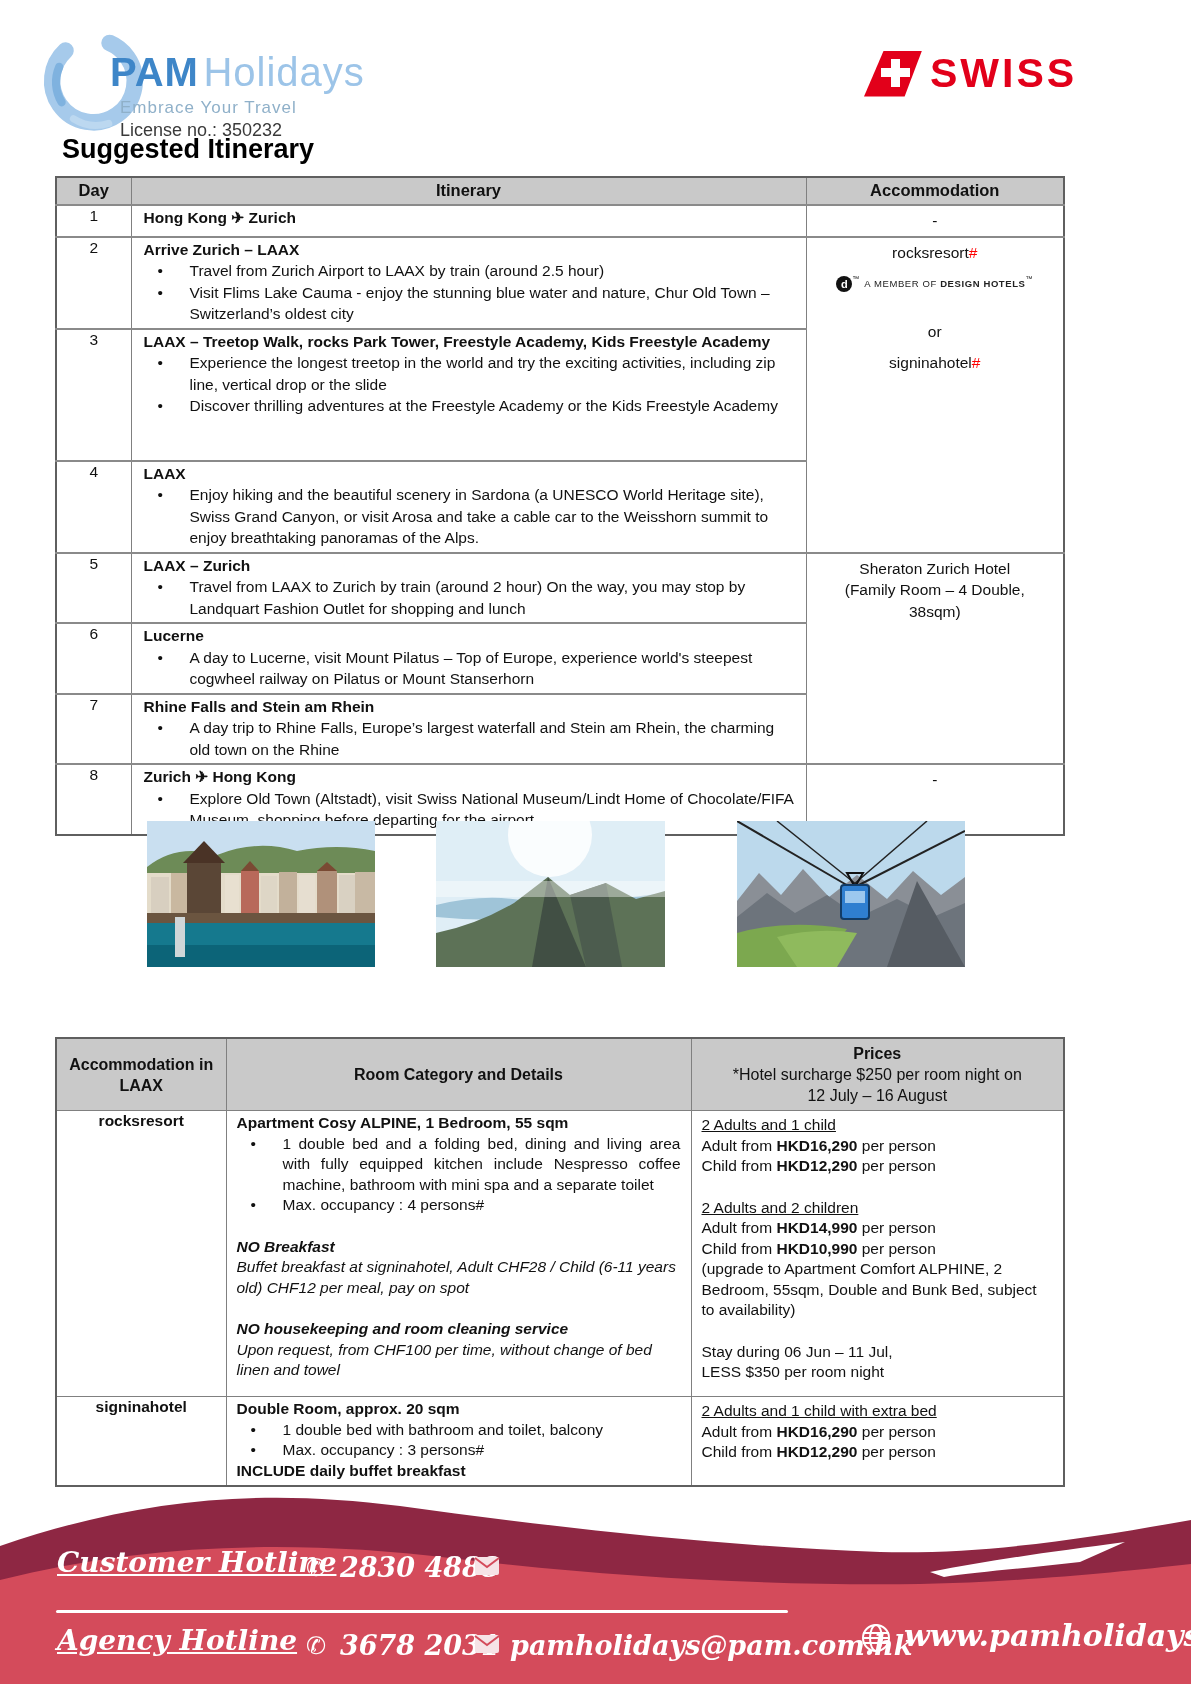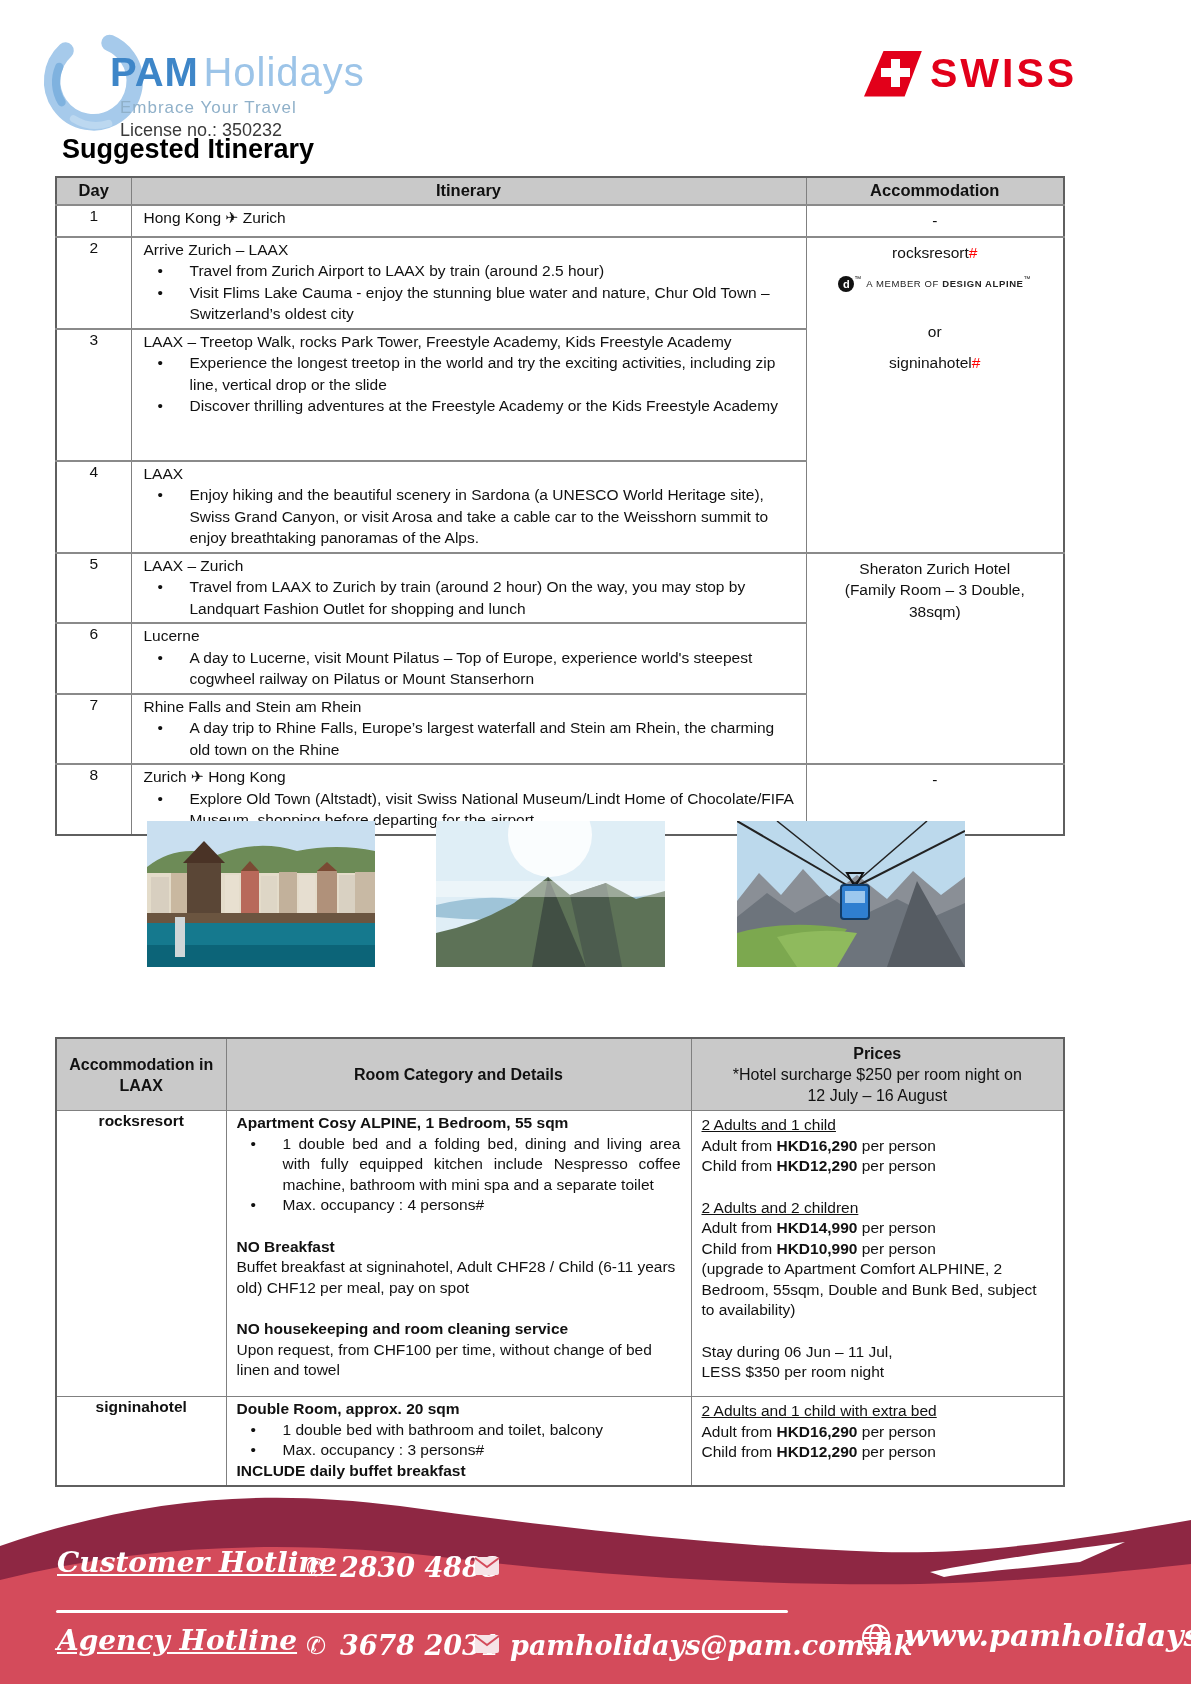--- a/index.html
+++ b/index.html
@@ -26,21 +26,21 @@
 
   
   table.itin{position:absolute;left:55px;top:176px;width:1008px;border-collapse:collapse;
              border:2px solid #5f5f5f;table-layout:fixed;}
   table.itin th,table.itin td{border:1px solid #808080;border-top:2px solid #8a8a8a;
              font-size:15.5px;vertical-align:top;}
   table.itin th{background:#c9c9c9;font-weight:bold;text-align:center;font-size:16.5px;
              padding:3px 2px;border-top:none;}
   td.day-cell{text-align:center;vertical-align:middle;font-size:16px;}
   td.itin-cell{padding:1px 10px 3px 12px;line-height:21.5px;}
-  .row-title{font-weight:normal;}
+  .row-title{font-weight:bold;}
   td.acc-cell{text-align:center;vertical-align:middle;line-height:21.5px;padding:4px;}
   .b{display:flex;}
   .b::before{content:"•";flex:0 0 32px;margin-left:14px;}
   .bt{flex:1;}
   .hash{color:#ff0000;}
   .dh-line{display:flex;align-items:center;justify-content:center;margin-top:10px;}
   .dh-circle{width:16px;height:16px;border-radius:50%;background:#111;color:#fff;
              font-size:11px;font-weight:bold;line-height:16px;text-align:center;flex:none;}
   .dh-tm{font-size:7px;vertical-align:top;position:relative;top:-5px;}
   .dh-text{font-size:9.5px;letter-spacing:.6px;margin-left:5px;color:#222;white-space:nowrap;}
@@ -56,21 +56,21 @@
   table.price{position:absolute;left:55px;top:1037px;width:1008px;border-collapse:collapse;
               border:2px solid #5f5f5f;table-layout:fixed;}
   table.price th,table.price td{border:1px solid #808080;font-size:15.5px;vertical-align:top;}
   table.price th{background:#c9c9c9;text-align:center;vertical-align:middle;
               font-size:16px;padding:4px 6px;line-height:21px;}
   .th-norm{font-weight:normal;}
   td.hotel-name{font-weight:bold;text-align:center;vertical-align:middle;font-size:15.5px;}
   td.det-cell{padding:2px 10px 4px 10px;line-height:20.5px;}
   td.pr-cell{padding:4px 10px;line-height:20.5px;}
   .det-title{font-weight:bold;}
-  .det-sec{margin-top:21px;}
+  .det-sec{margin-top:21px;font-style:italic;}
   .sec-h{font-weight:bold;}
   .just .bt{text-align:justify;}
   .grp{margin-bottom:21px;}
   .grp:last-child{margin-bottom:0;}
   .grp-h{text-decoration:underline;}
   .amt{font-weight:bold;}
   .pr-mid{vertical-align:middle;}
   .inc-line{font-weight:bold;}
 
   
@@ -140,21 +140,21 @@
             </div>
         <div class="b">
               <span class="bt">Visit Flims Lake Cauma - enjoy the stunning blue water and nature, Chur Old Town – Switzerland’s oldest city</span>
             </div>
       </td>
       <td class="acc-cell" rowspan="3">
         <div><span>rocksresort</span><span class="hash">#</span></div>
         <div class="dh-line">
           <span class="dh-circle">d</span>
               <span class="dh-tm">™</span>
-          <span class="dh-text"><span>A MEMBER OF</span> <span class="dh-brand">DESIGN ALPINE</span><span class="dh-tm">™</span></span>
+          <span class="dh-text"><span>A MEMBER OF</span> <span class="dh-brand">DESIGN HOTELS</span><span class="dh-tm">™</span></span>
         </div>
         <div class="acc-or">or</div>
         <div class="acc-hotel2"><span>signinahotel</span><span class="hash">#</span></div>
       </td>
     </tr>
     <tr style="height:132px">
       <td class="day-cell">3</td>
       <td class="itin-cell">
         <div class="row-title">LAAX – Treetop Walk, rocks Park Tower, Freestyle Academy, Kids Freestyle Academy</div>
         <div class="b">
@@ -177,21 +177,21 @@
     <tr style="height:70px">
       <td class="day-cell">5</td>
       <td class="itin-cell">
         <div class="row-title">LAAX – Zurich</div>
         <div class="b">
               <span class="bt">Travel from LAAX to Zurich by train (around 2 hour) On the way, you may stop by Landquart Fashion Outlet for shopping and lunch</span>
             </div>
       </td>
       <td class="acc-cell" rowspan="3">
         <div>Sheraton Zurich Hotel</div>
-        <div>(Family Room – 3 Double,</div>
+        <div>(Family Room – 4 Double,</div>
         <div>38sqm)</div>
       </td>
     </tr>
     <tr style="height:70px">
       <td class="day-cell">6</td>
       <td class="itin-cell">
         <div class="row-title">Lucerne</div>
         <div class="b">
               <span class="bt">A day to Lucerne, visit Mount Pilatus – Top of Europe, experience world's steepest cogwheel railway on Pilatus or Mount Stanserhorn</span>
             </div>

